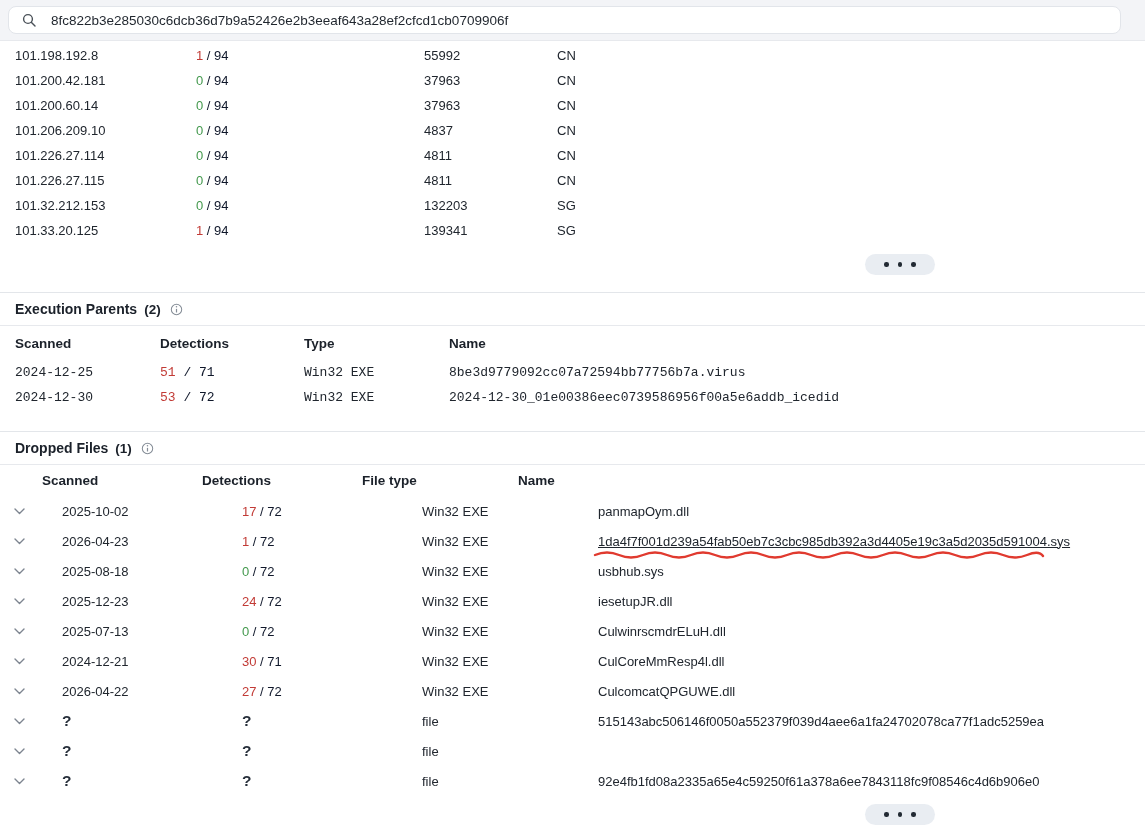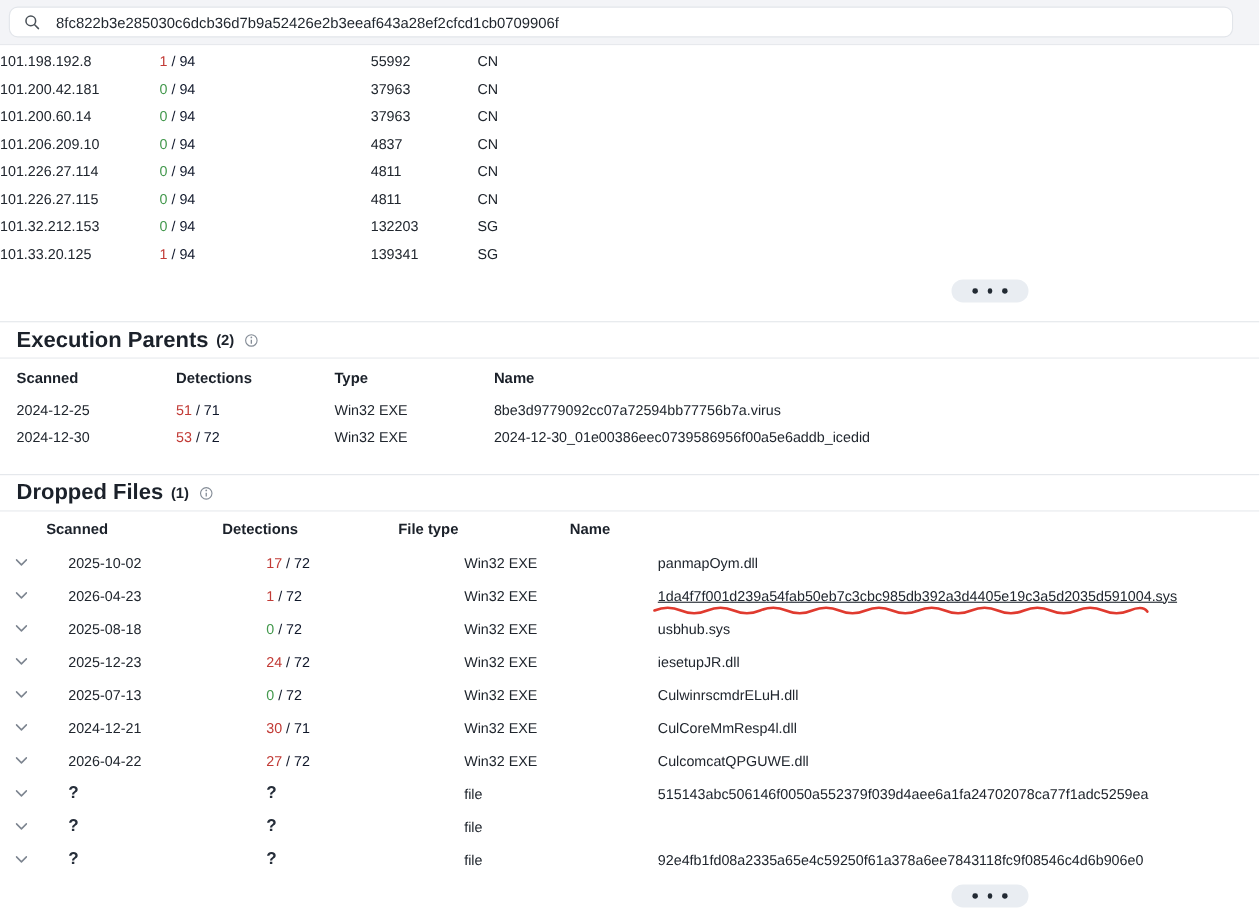--- a/index.html
+++ b/index.html
@@ -26,35 +26,35 @@
   .more-pill {
     margin-left:865px; width:70px; height:21px; border:none; cursor:pointer;
     border-radius:11px; background:#e9edf2; display:flex; align-items:center; justify-content:center; gap:9px;
   }
   .more-pill i { width:4.5px; height:4.5px; border-radius:50%; background:#222a33; display:block; }
 
   
   .ip-table { padding-top:2px; }
   .ip-row {
     display:grid; grid-template-columns:145px 192px 97px 1fr;
-    height:25px; align-items:center;
+    padding-left:15px; height:25px; align-items:center;gap:36px;
   }
   .ip-row .link { cursor:pointer; }
 
   
   .panel { border-top:1px solid #e3e6ea; }
   .panel-title-row { height:33px; display:flex; align-items:center; padding-left:15px; border-bottom:1px solid #e7e9ed; }
-  .panel-title { font-weight:bold; font-size:20px; color:#1b212a; }
+  .panel-title { font-weight:bold; font-size:14px; color:#1b212a; }
   .panel-count { font-weight:bold; font-size:13.5px; color:#1b212a; margin-left:7px; }
   .info-glyph { margin-left:9px; display:flex; align-items:center; cursor:pointer; }
 
   
   .ep-grid { display:grid; grid-template-columns:145px 144px 145px 1fr; padding-left:15px; align-items:center; }
   .ep-header { height:34px; font-weight:bold; font-size:13.5px; color:#1b212a; }
-  .ep-row { height:25px; }
+  .ep-row { height:25px;font-family:Liberation Mono, monospace; }
   .panel.exec { margin-bottom:21px; }
 
   
   .df-grid { display:grid; grid-template-columns:28px 160px 160px 156px 1fr; padding-left:14px; align-items:center; }
   .df-header { height:31px; font-weight:bold; font-size:13.5px; color:#1b212a; }
   .df-row { height:30px;gap:20px; }
   .chev { display:flex; align-items:center; cursor:pointer; }
   .q-mark { font-weight:bold; font-size:15.5px; color:#262e3a; }
   .name-wrap { position:relative; display:inline-block; cursor:pointer; }
   .name-underlined { text-decoration:underline; }

